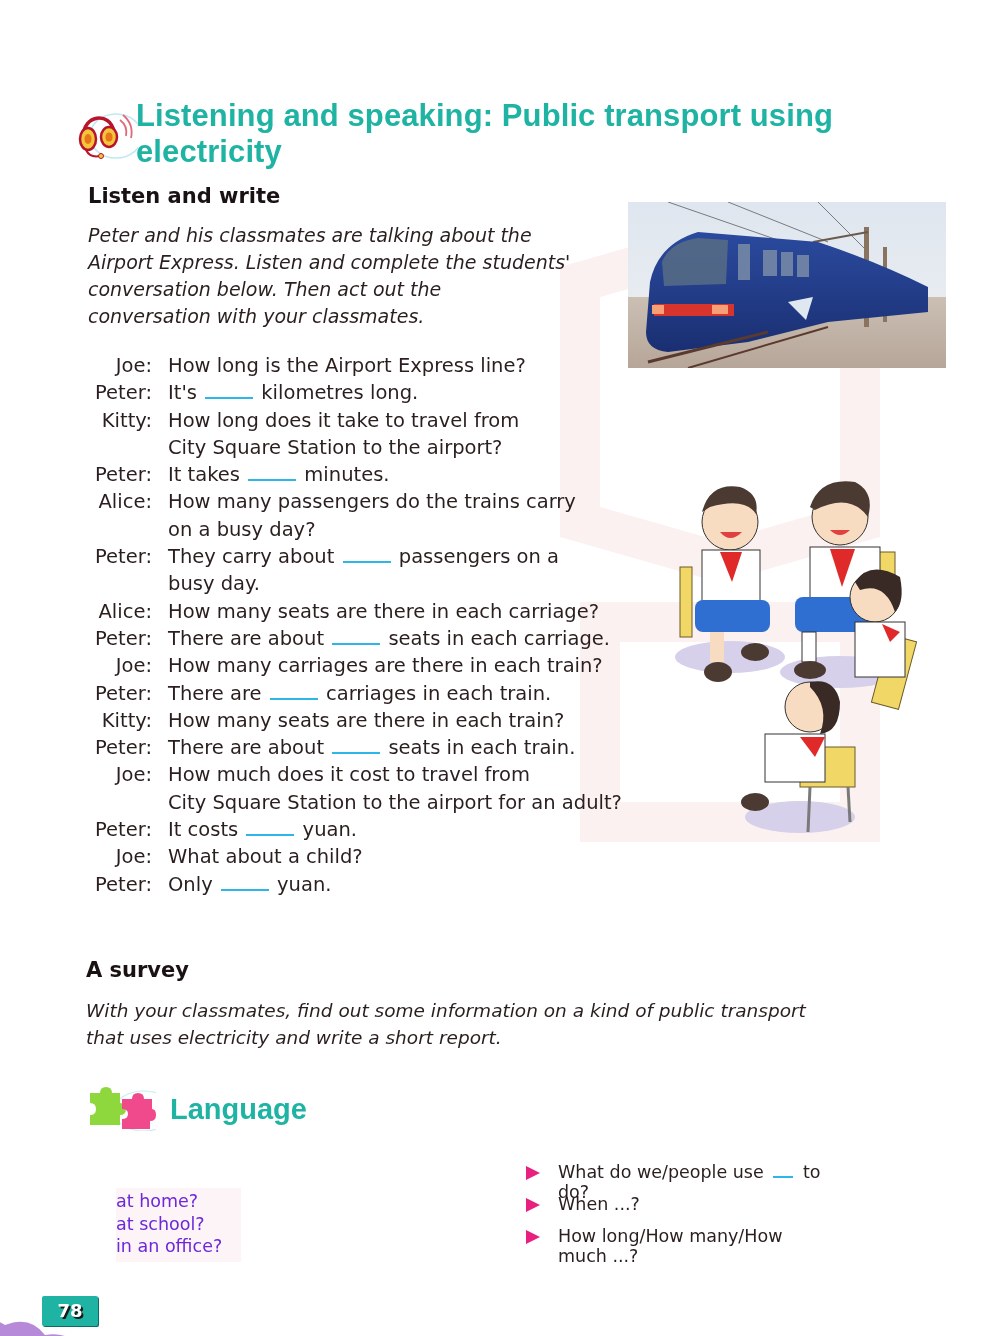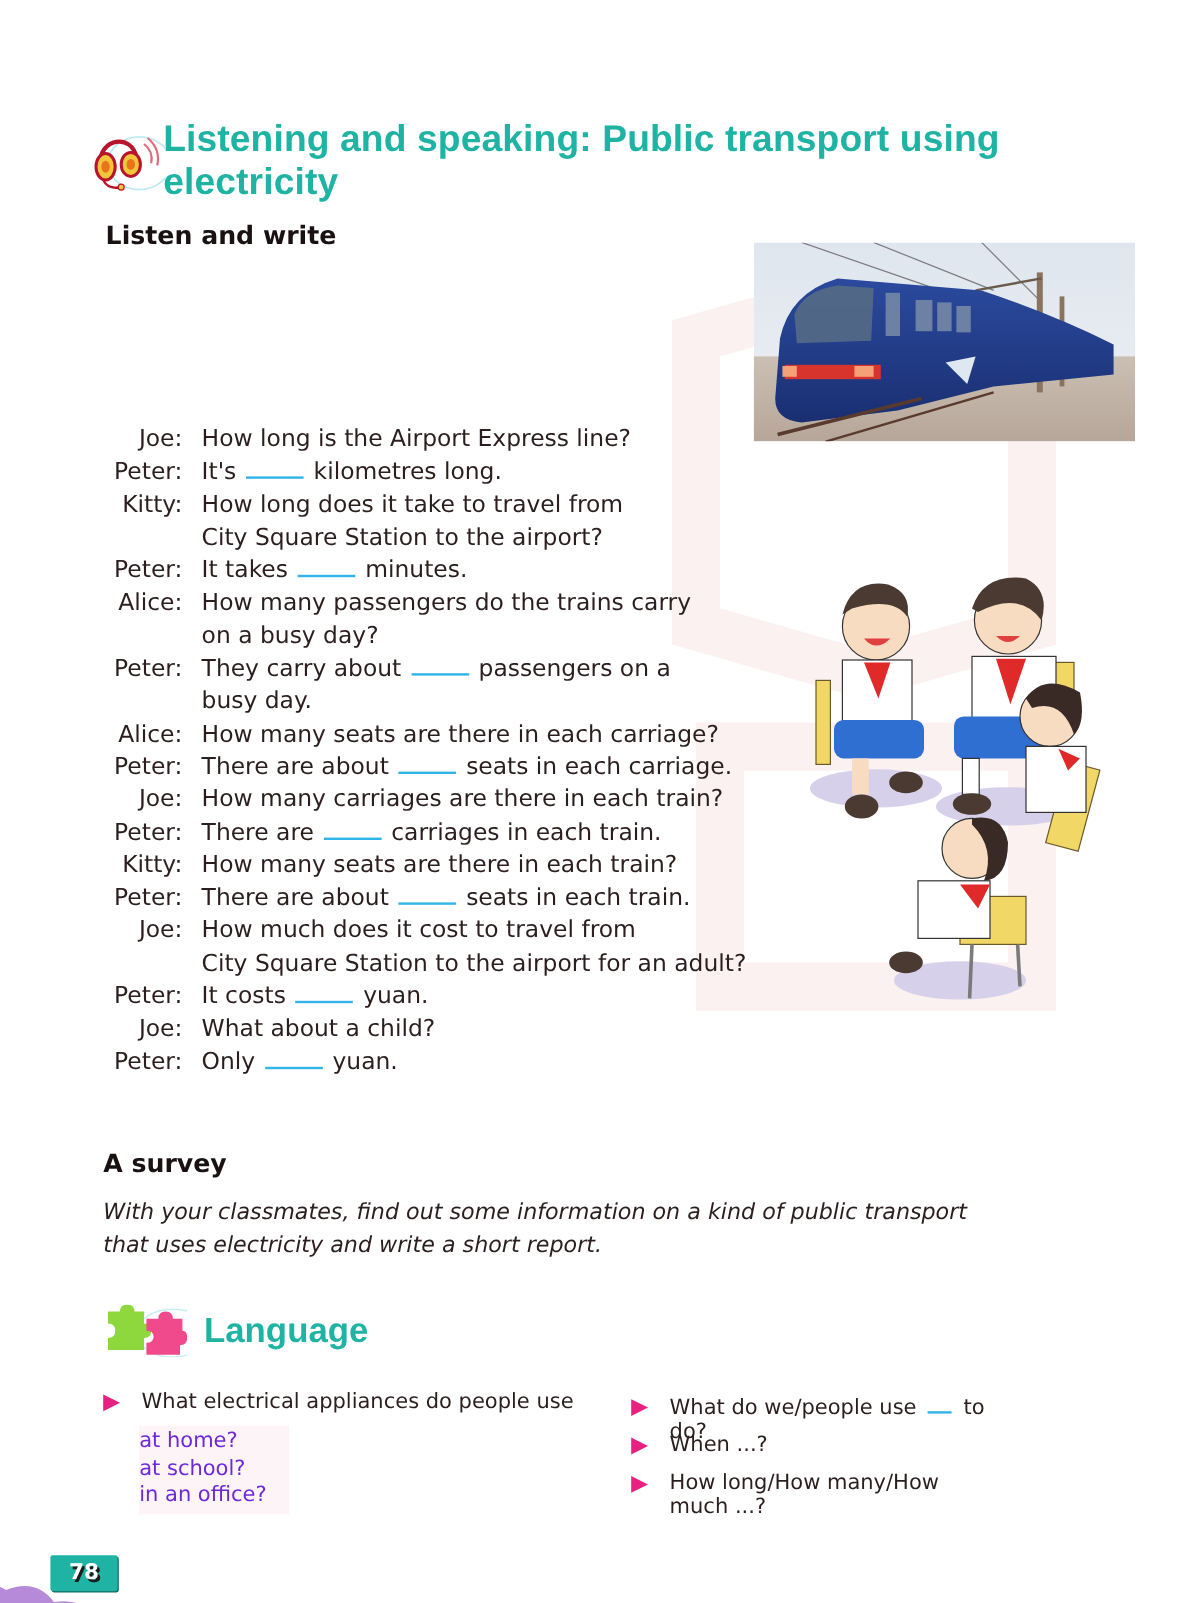--- a/index.html
+++ b/index.html
@@ -64,20 +64,26 @@
         <path d="M10 44 Q14 52, 24 50" fill="none" stroke="#b8142b" stroke-width="2"></path>
         <circle cx="25" cy="50" r="2.5" fill="#f2c63b" stroke="#b8142b" stroke-width="1"></circle>
         <path d="M44 14 Q52 20, 50 30" fill="none" stroke="#e06a7a" stroke-width="1.8"></path>
         <path d="M47 9 Q58 18, 55 32" fill="none" stroke="#e06a7a" stroke-width="1.8"></path>
       </svg>
     </div>
     <span class="title-text">Listening and speaking: Public transport using electricity</span>
   </div>
 
   <div class="h2" style="left:88px; top:172px;">Listen and write</div>
+  <div class="intro" style="left:88px; top:210px;">
+    <div>Peter and his classmates are talking about the</div>
+    <div>Airport Express. Listen and complete the students'</div>
+    <div>conversation below. Then act out the</div>
+    <div>conversation with your classmates.</div>
+  </div>
 
   <div class="train-photo">
     <svg width="318" height="166" viewBox="0 0 318 166">
       <defs>
         <linearGradient id="sky" x1="0" y1="0" x2="0" y2="1">
           <stop offset="0" stop-color="#dfe6ef"></stop>
             <stop offset="1" stop-color="#eef0f2"></stop>
         </linearGradient>
         <linearGradient id="ground" x1="0" y1="0" x2="0" y2="1">
           <stop offset="0" stop-color="#cbbfb3"></stop>
@@ -247,24 +253,20 @@
 
   <div class="lang-row">
     <svg width="70" height="44" viewBox="0 0 70 44">
       <ellipse cx="58" cy="24" rx="30" ry="20" fill="none" stroke="#c6eef2" stroke-width="1.2"></ellipse>
       <path d="M4 6 L14 6 Q14 0, 20 0 Q26 0, 26 6 L34 6 L34 16 Q40 16, 40 22 Q40 28, 34 28 L34 38 L4 38 L4 28 Q10 28, 10 22 Q10 16, 4 16 Z" fill="#8ed83e"></path>
       <path d="M36 12 L46 12 Q46 6, 52 6 Q58 6, 58 12 L66 12 L66 22 Q70 22, 70 28 Q70 34, 64 34 L64 42 L36 42 L36 32 Q42 32, 42 27 Q42 22, 36 22 Z" fill="#f04a8c"></path>
     </svg>
     <span class="lang-text">Language</span>
   </div>
 
-  <div class="bullet" style="left:86px; top:1146px;">
-    <span class="arrow"></span>
-    <span>What electrical appliances do people use</span>
-  </div>
   <div class="sub-list">
     <div>at home?</div>
     <div>at school?</div>
     <div>in an office?</div>
   </div>
 
   <div class="bullet" style="left:526px; top:1150px;">
     <span class="arrow"></span>
     <span><span>What do we/people use </span><span class="short-blank"></span><span> to do?</span></span>
   </div>

